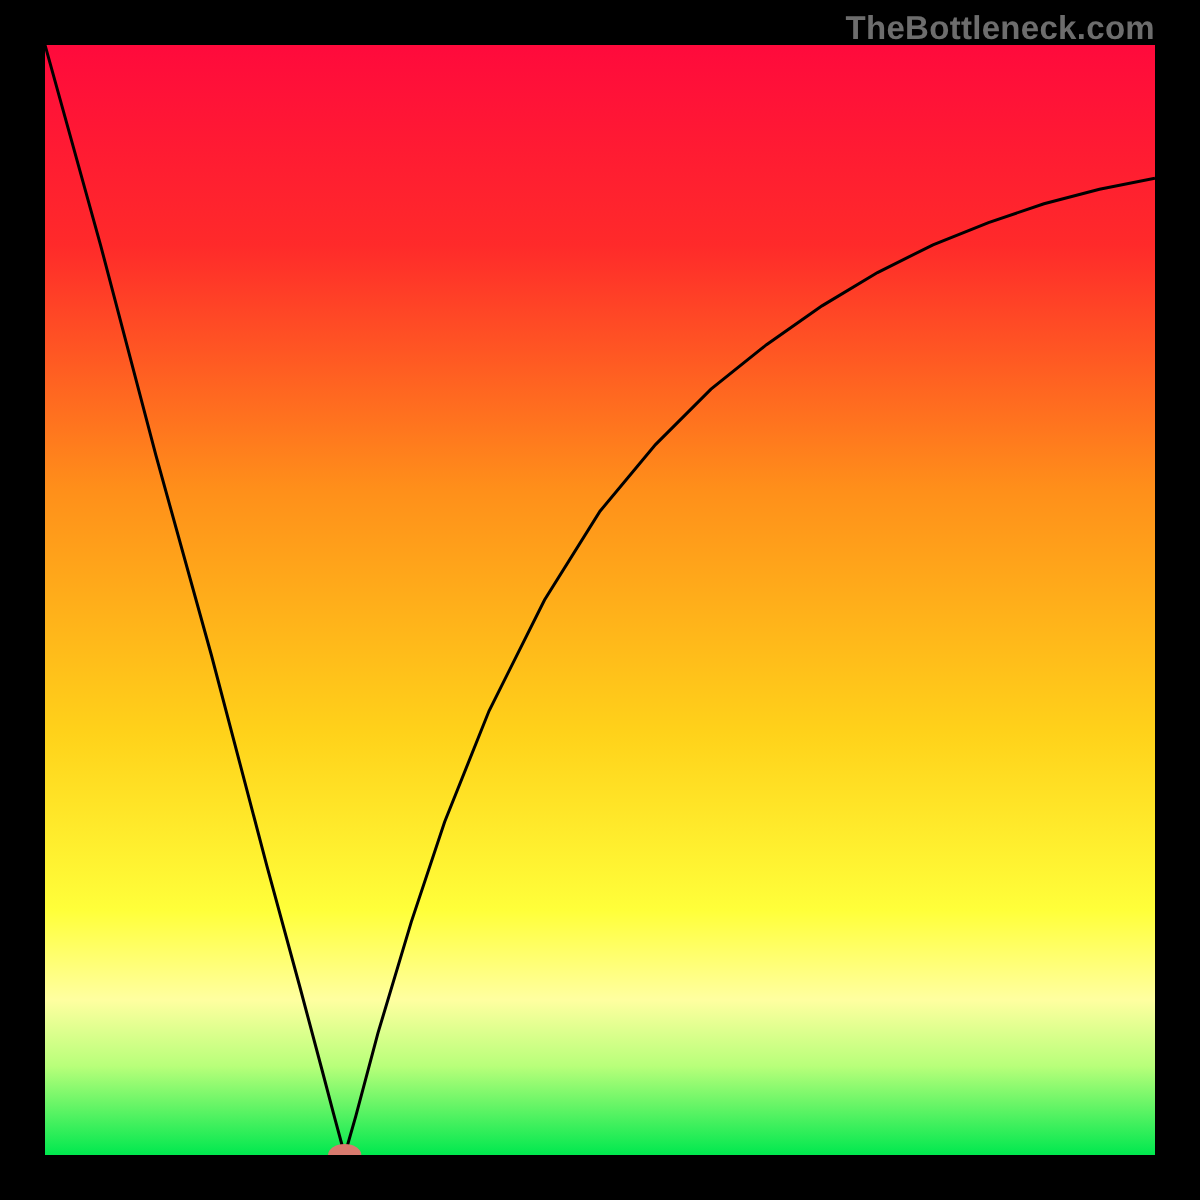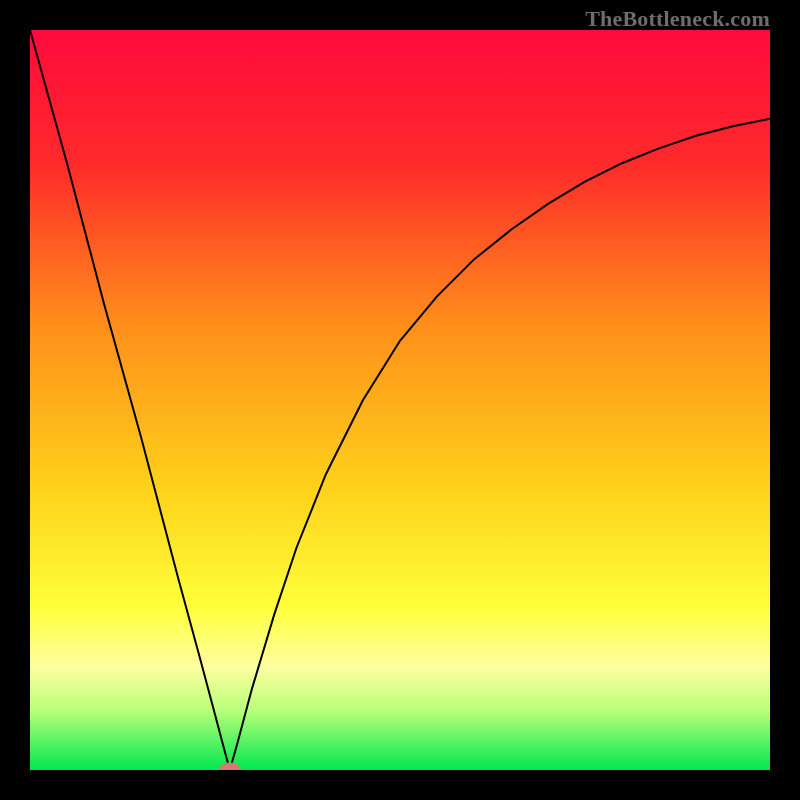--- a/index.html
+++ b/index.html
@@ -14,21 +14,21 @@
     position: absolute;
     left: 30px;
     top: 30px;
     width: 740px;
     height: 740px;
   }
   .watermark {
     position: absolute;
     top: 6px;
     right: 30px;
-    font-family: Liberation Serif, serif;
+    font-family: Liberation Sans, sans-serif;
     font-size: 22px;
     font-weight: 600;
     color: #6d6d6d;
     letter-spacing: 0.2px;
   }
 </style>
 </head>
 <body>
 
 <svg class="frame" viewBox="0 0 740 740" preserveAspectRatio="none">

